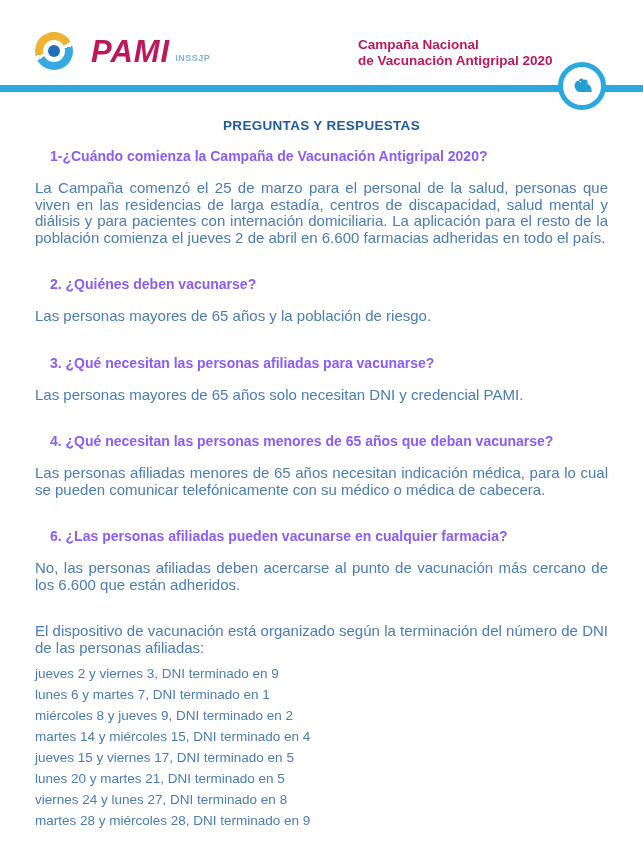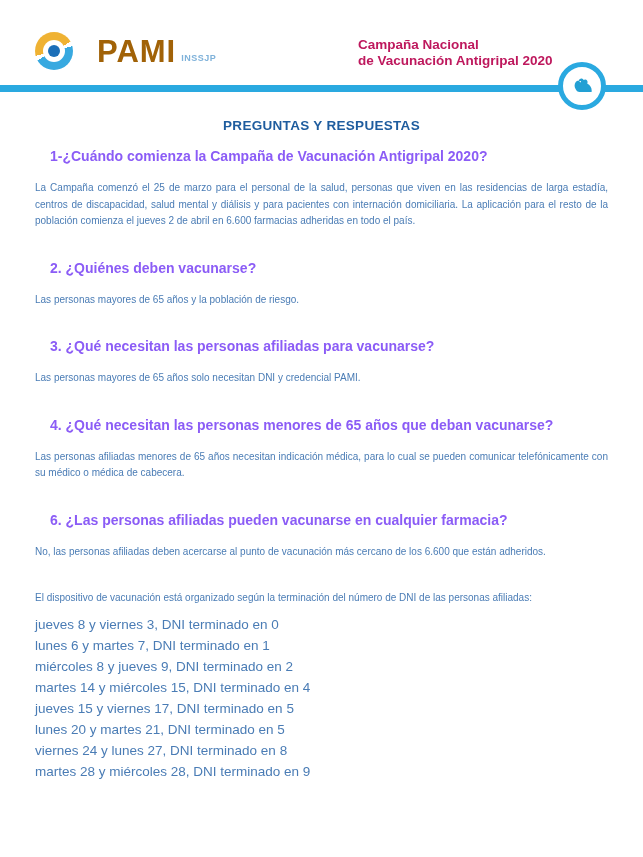--- a/index.html
+++ b/index.html
@@ -24,23 +24,23 @@
     width: 38px; height: 38px; border-radius: 50%;
     background: conic-gradient(from 255deg, #efb233 0 46%, #ffffff 46% 50%, #38a9e0 50% 96%, #ffffff 96% 100%);
     display: flex; align-items: center; justify-content: center;
   }
   .logo-mark-inner {
     width: 22px; height: 22px; border-radius: 50%; background: #ffffff;
     display: flex; align-items: center; justify-content: center;
   }
   .logo-mark-dot { width: 12px; height: 12px; border-radius: 50%; background: #1c6fb8; }
   .logo-word {
-    margin-left: 24px;
+    margin-left: 18px;
     font-size: 31px; font-weight: bold; letter-spacing: 1px;
-    color: #a16207; line-height: 1;
+    color: #be185d; line-height: 1; font-style: italic;
   }
   .logo-sub {
     margin-left: 5px; margin-top: 14px;
     font-size: 9px; font-weight: bold; letter-spacing: .5px;
     color: #7fb2da;
   }
 
   .campaign {
     position: absolute; left: 358px; top: 37px;
     font-size: 13.5px; font-weight: bold; color: #be185d;
@@ -71,21 +71,21 @@
     text-align: center;
   }
 
   .qa { margin-bottom: 30px; }
   .qa-title {
     font-size: 14px; font-weight: bold; color: #8b5cf6;
     line-height: 17px; margin: 15px;
     text-align: justify;
   }
   .qa-answer {
-    font-size: 10px; color: #4a7cb5;
+    font-size: 15px; color: #4a7cb5;
     line-height: 16.5px; margin: 3px 0 0 0;
     text-align: justify;
   }
   .qa-last { margin-bottom: 0; }
   .qa-last .qa-answer { margin-top: 9px; }
 
   .schedule { margin-top: 7px; }
   .schedule-item {
     font-size: 13.5px; color: #4a7cb5;
     line-height: 21px;
@@ -146,21 +146,21 @@
     </div>
 
     <div class="qa">
       <p class="qa-title">6. ¿Las personas afiliadas pueden vacunarse en cualquier farmacia?</p>
       <p class="qa-answer">No, las personas afiliadas deben acercarse al punto de vacunación más cercano de los 6.600 que están adheridos.</p>
     </div>
 
     <div class="qa qa-last">
       <p class="qa-answer">El dispositivo de vacunación está organizado según la terminación del número de DNI de las personas afiliadas:</p>
       <div class="schedule">
-        <div class="schedule-item">jueves 8 y viernes 3, DNI terminado en 0</div>
+        <div class="schedule-item">jueves 2 y viernes 3, DNI terminado en 9</div>
         <div class="schedule-item">lunes 6 y martes 7, DNI terminado en 1</div>
         <div class="schedule-item">miércoles 8 y jueves 9, DNI terminado en 2</div>
         <div class="schedule-item">martes 14 y miércoles 15, DNI terminado en 4</div>
         <div class="schedule-item">jueves 15 y viernes 17, DNI terminado en 5</div>
         <div class="schedule-item">lunes 20 y martes 21, DNI terminado en 5</div>
         <div class="schedule-item">viernes 24 y lunes 27, DNI terminado en 8</div>
         <div class="schedule-item">martes 28 y miércoles 28, DNI terminado en 9</div>
       </div>
     </div>
   </div>

